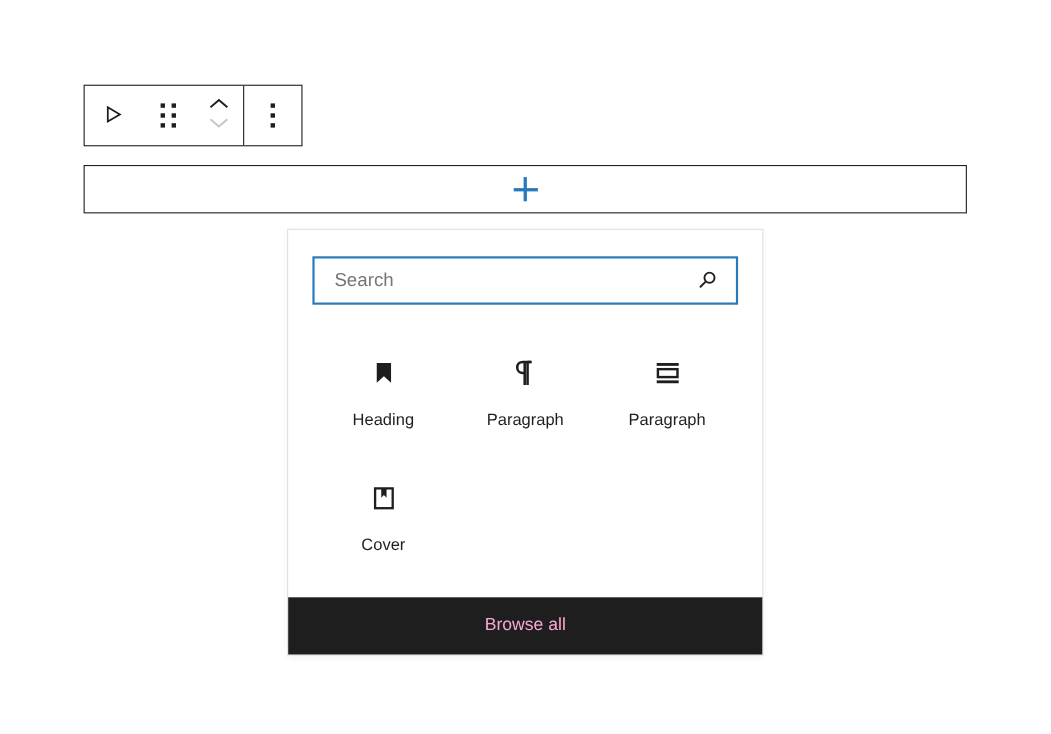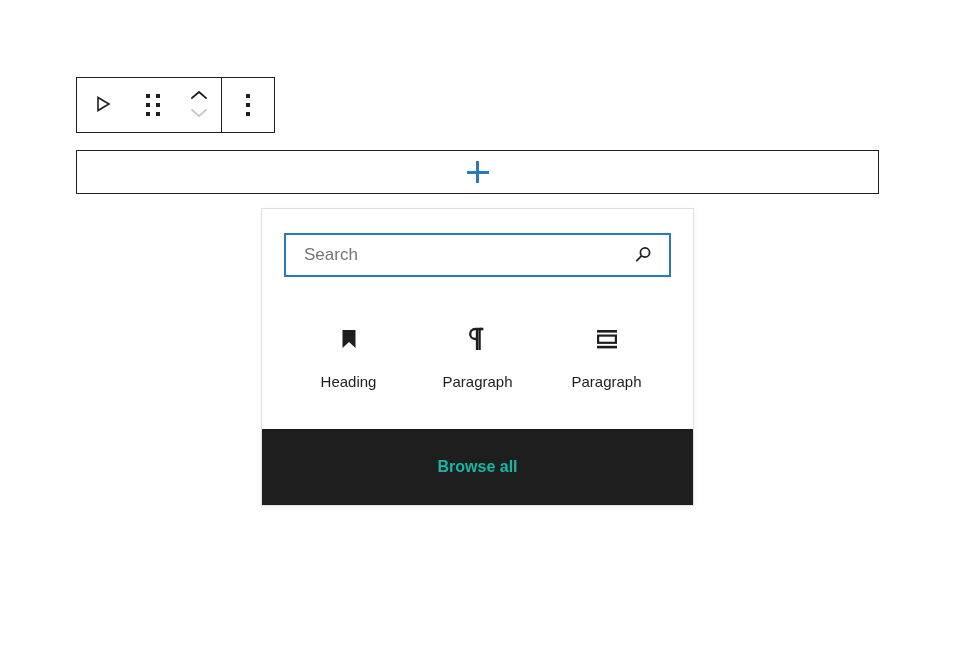--- a/index.html
+++ b/index.html
@@ -178,31 +178,30 @@
   }
   .block-label {
     font-size: 15px;
     color: #1e1e1e;
     line-height: 1.2;
     text-align: center;
   }
 
   .browse-all {
     background: #1e1e1e;
-    color: #14b8a6;
-    height: 76px;
+    color: #f9a8d4;
+    height: 52px;
     display: flex;
     align-items: center;
     justify-content: center;
     font-size: 16px;
     cursor: pointer;
     border: 0;
     width: 100%;
     font-family: "Liberation Sans", sans-serif;
-    font-weight: bold;
   }
 
   
   .dots-grid {
     display: grid;
     grid-template-columns: repeat(2, 4px);
     grid-template-rows: repeat(3, 4px);
     column-gap: 6px;
     row-gap: 5px;
   }
@@ -322,17 +321,26 @@
         <svg width="30" height="28" viewBox="0 0 30 28" aria-hidden="true">
           <rect x="5" y="5" width="20" height="2.6" fill="#1e1e1e"></rect>
           <rect x="6.1" y="10.6" width="17.8" height="7.2" fill="none" stroke="#1e1e1e" stroke-width="2.2"></rect>
           <rect x="5" y="20.8" width="20" height="2.6" fill="#1e1e1e"></rect>
         </svg>
       </span>
       <span class="block-label">Paragraph</span>
     </button>
 
 
+    <button class="block-item">
+      <span class="block-icon">
+        <svg width="28" height="28" viewBox="0 0 28 28" aria-hidden="true">
+          <rect x="6" y="5" width="16" height="18" fill="none" stroke="#1e1e1e" stroke-width="2.1"></rect>
+          <path d="M11.6 5 H16.4 V13.4 L14 11.1 L11.6 13.4 Z" fill="#1e1e1e"></path>
+        </svg>
+      </span>
+      <span class="block-label">Cover</span>
+    </button>
 
   </div>
 
   <button class="browse-all">Browse all</button>
 </div>
 
 </body></html>

